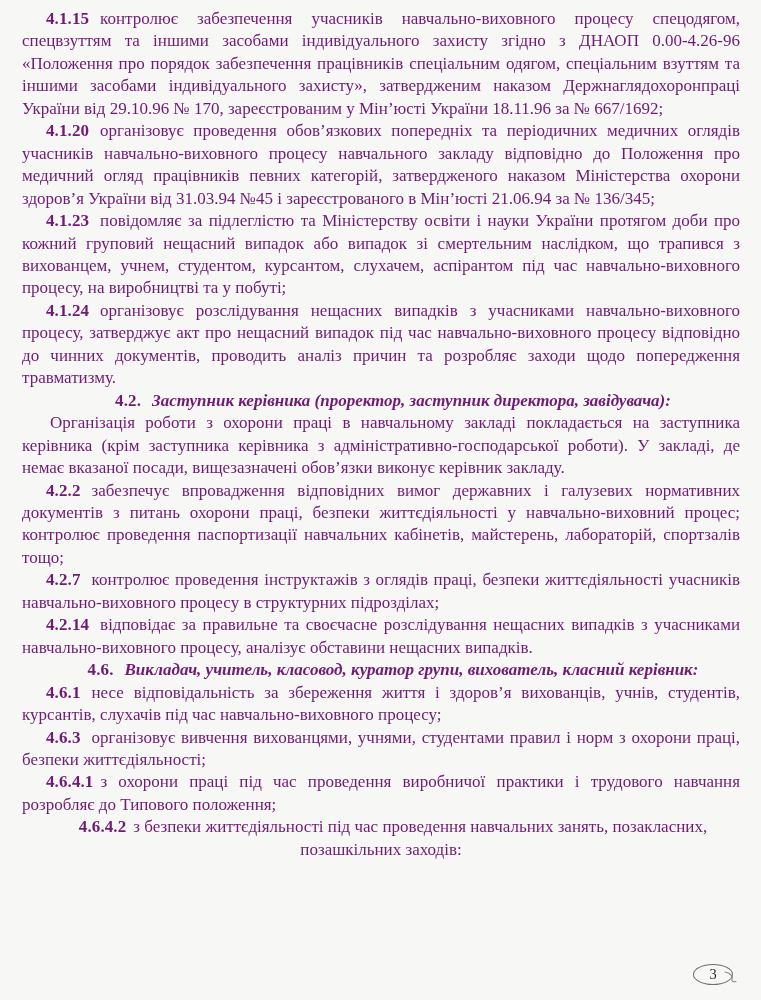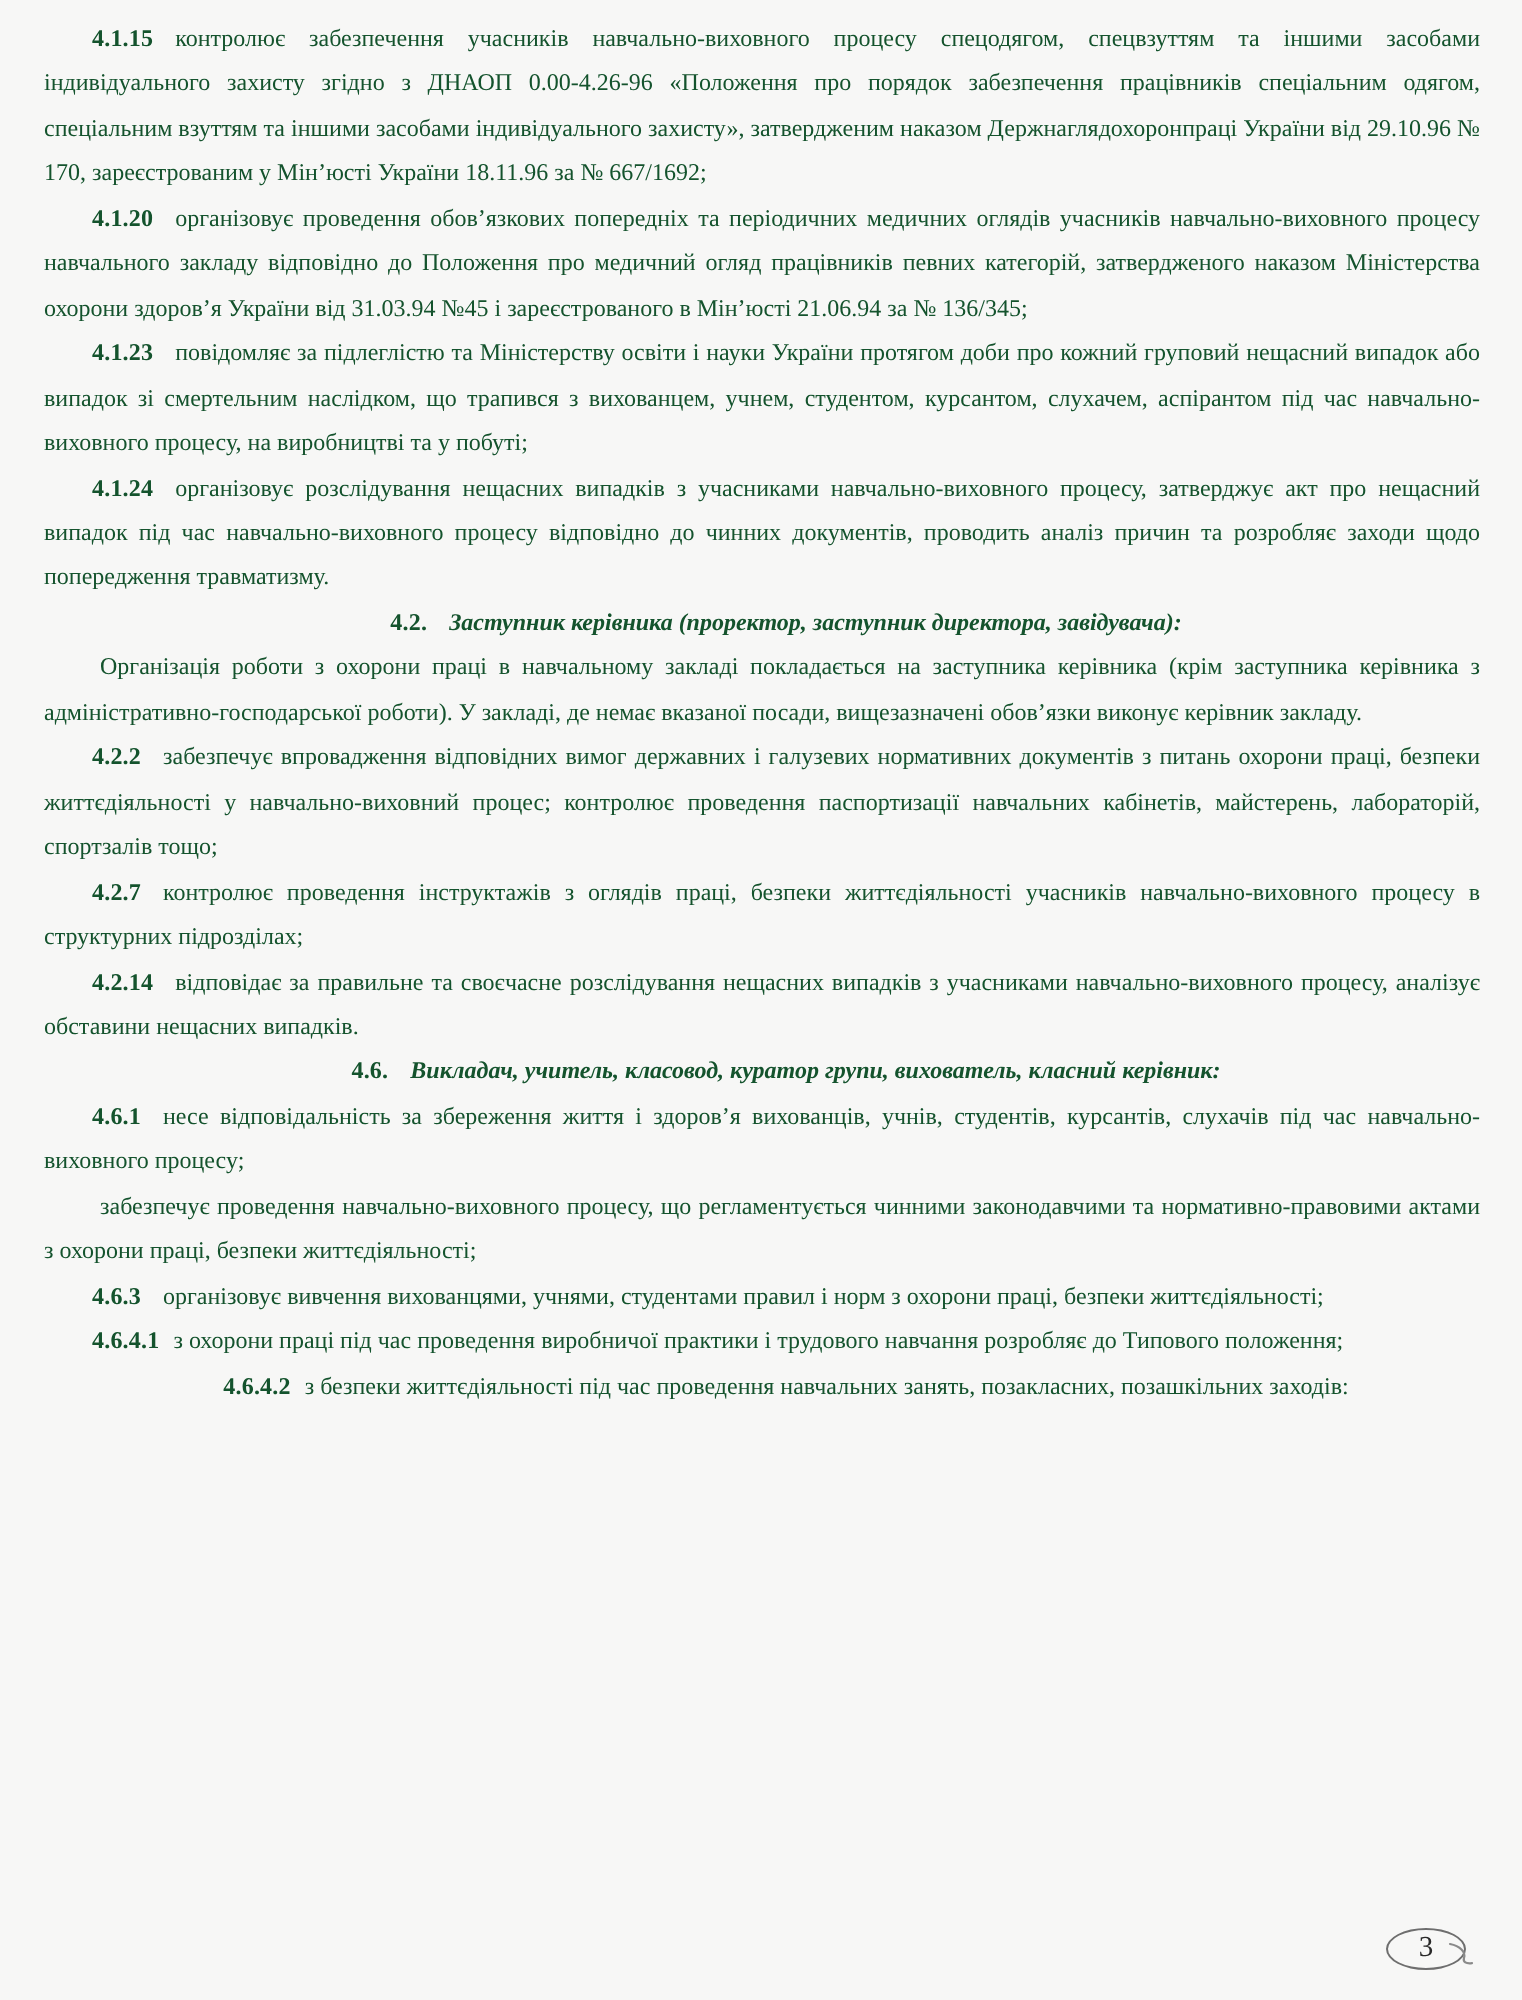--- a/index.html
+++ b/index.html
@@ -15,23 +15,23 @@
   }
   .page {
     position: relative;
     width: 761px;
     height: 1000px;
     box-sizing: border-box;
     padding: 8px 21px 0 22px;
     background: #f7f7f6;
   }
   .doc-body {
-    font-size: 12px;
+    font-size: 17px;
     line-height: 22.45px;
-    color: #14532d;
+    color: #701a75;
     text-align: justify;
     text-justify: inter-word;
     -webkit-hyphens: manual;
     hyphens: manual;
   }
   p.para {
     margin: 0;
     text-indent: 24px;
     text-align: justify;
   }
@@ -131,21 +131,20 @@
     <p class="para"><span class="num">4.2.2</span><span class="gap-wide"></span><span>забезпечує впровадження відповідних вимог державних і галузевих нормативних документів з питань охорони праці, безпеки життєдіяльності у навчально-виховний процес; контролює проведення паспортизації навчальних кабінетів, майстерень, лабораторій, спортзалів тощо;</span></p>
 
     <p class="para"><span class="num">4.2.7</span><span class="gap-wide"></span><span>контролює проведення інструктажів з оглядів праці, безпеки життєдіяльності учасників навчально-виховного процесу в структурних підрозділах;</span></p>
 
     <p class="para"><span class="num">4.2.14</span><span class="gap-wide"></span><span>відповідає за правильне та своєчасне розслідування нещасних випадків з учасниками навчально-виховного процесу, аналізує обставини нещасних випадків.</span></p>
 
     <p class="heading"><span class="num">4.6.</span><span class="gap-wide"></span><span class="heading-title">Викладач, учитель, класовод, куратор групи, вихователь, класний керівник:</span></p>
 
     <p class="para"><span class="num">4.6.1</span><span class="gap-wide"></span><span>несе відповідальність за збереження життя і здоров’я вихованців, учнів, студентів, курсантів, слухачів під час навчально-виховного процесу;</span></p>
 
-    <p class="plain-indent"><span>забезпечує проведення навчально-виховного процесу, що регламентується чинними законодавчими та нормативно-правовими актами з охорони праці, безпеки життєдіяльності;</span></p>
 
     <p class="para"><span class="num">4.6.3</span><span class="gap-wide"></span><span>організовує вивчення вихованцями, учнями, студентами правил і норм з охорони праці, безпеки життєдіяльності;</span></p>
 
 
     <p class="para"><span class="num">4.6.4.1</span><span class="gap"></span><span>з охорони праці під час проведення виробничої практики і трудового навчання розробляє до Типового положення;</span></p>
 
     <p class="para noend"><span class="num">4.6.4.2</span><span class="gap"></span><span>з безпеки життєдіяльності під час проведення навчальних занять, позакласних, позашкільних заходів:</span></p>
 
   </div>
 

